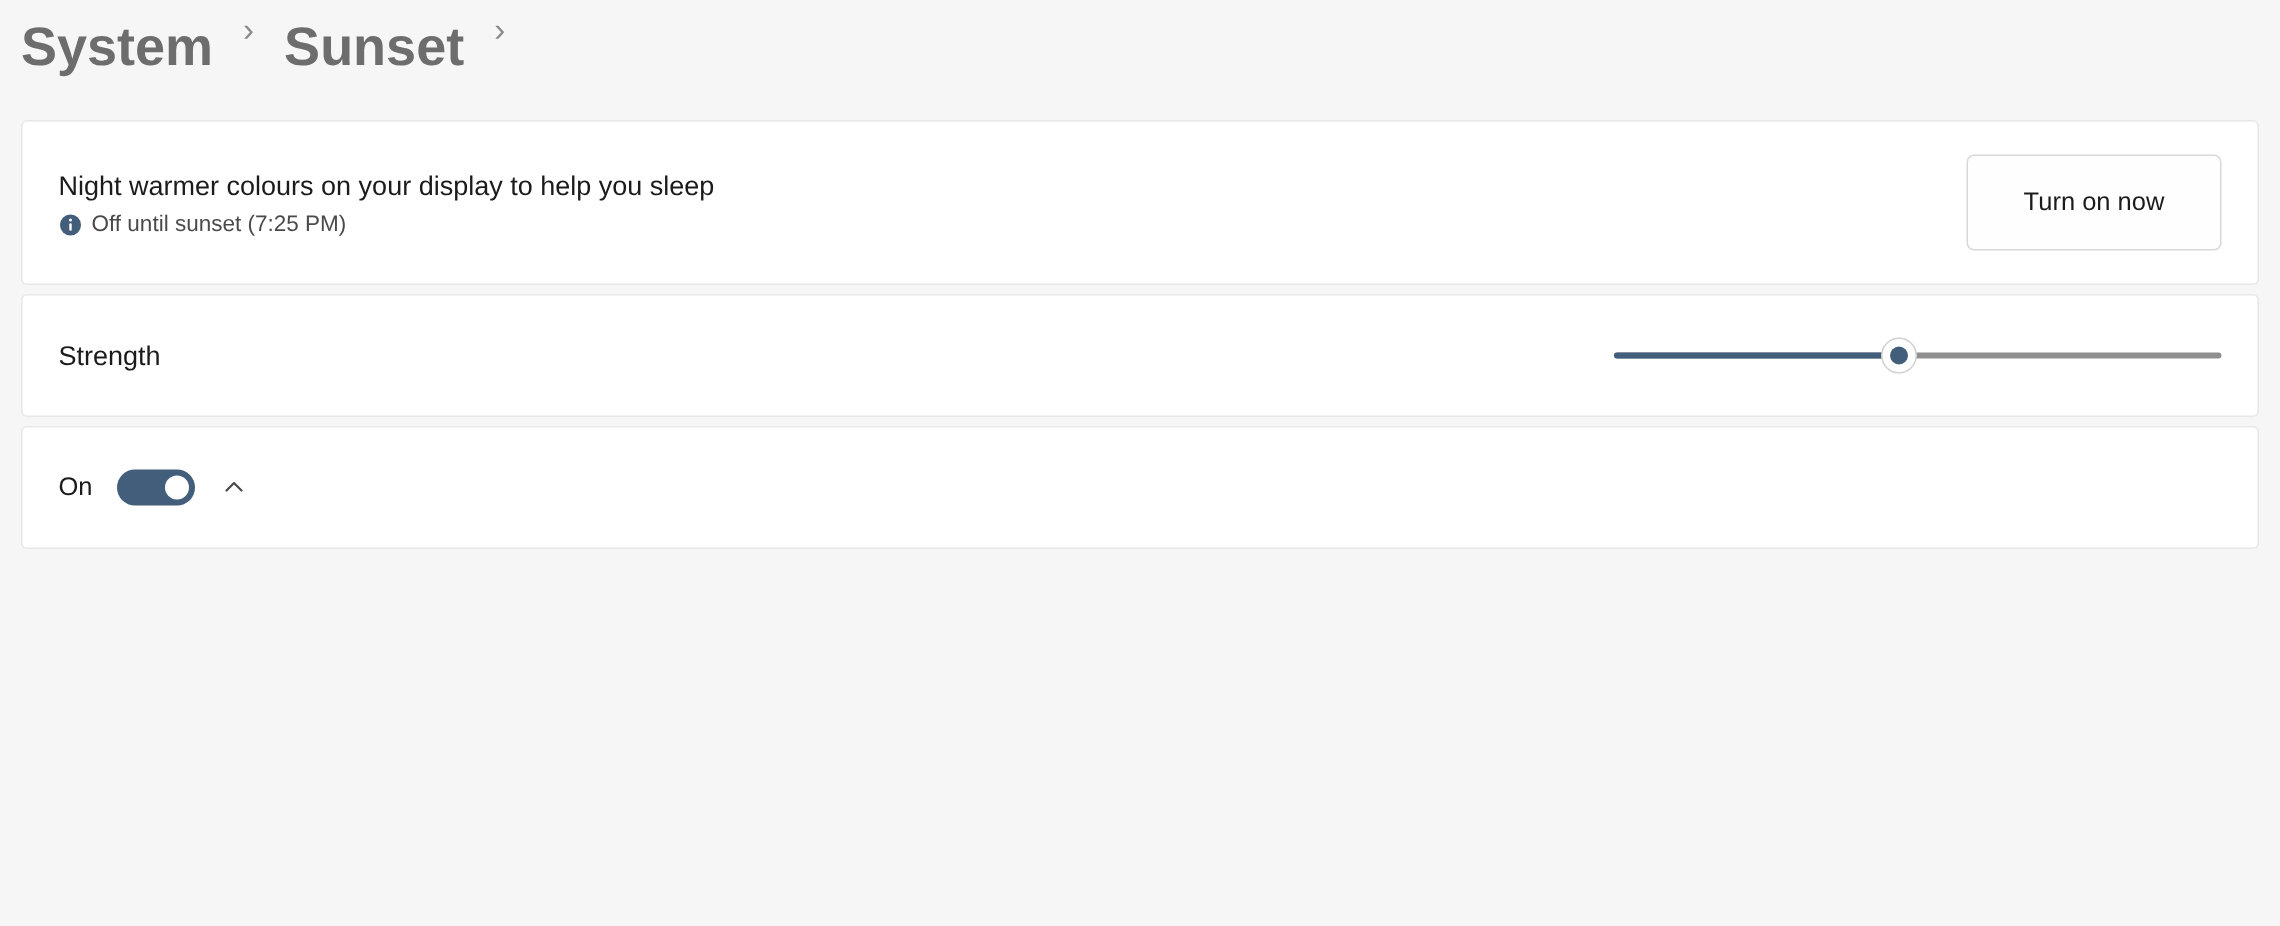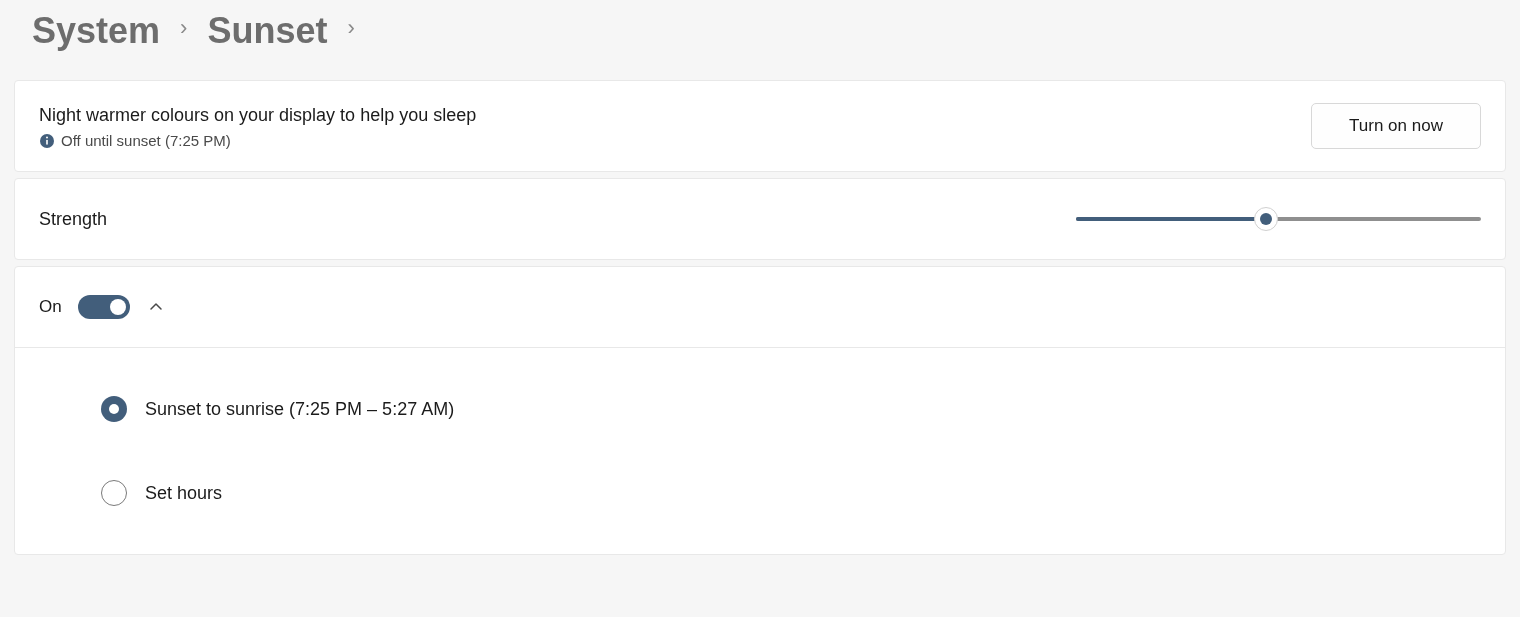--- a/index.html
+++ b/index.html
@@ -16,24 +16,23 @@
     margin:0;
     padding:0 14px 16px 14px;
     background:var(--bg);
     font-family:"Segoe UI Variable","Segoe UI",Arial,sans-serif;
     color:var(--fg);
     font-size:15px;
   }
   
   .crumbs{
     display:flex;
-    align-items:center;
+    align-items:flex-start;
     gap:20px;
     padding:10px 0 28px 0;
-    margin-left:18px;
   }
   .crumb{
     font-size:36px;
     font-weight:600;
     color:#6d6d6d;
     cursor:pointer;
   }
   .crumb.current{
     color:#111;
     cursor:default;
@@ -69,21 +68,21 @@
     align-items:flex-end;
     gap:6px;
   }
   .info-icon-svg{width:16px;height:16px;flex-shrink:0;}
   
   .btn{
     display:inline-flex;
     align-items:center;
     justify-content:center;
     min-width:170px;
-    height:46px;
+    height:64px;
     padding:0 24px;
     font-size:17px;
     color:#1b1b1b;
     background:#fefefe;
     border:1px solid #d8d8d8;
     border-radius:5px;
     cursor:pointer;
   }
   
   .slider-wrap{
@@ -226,23 +225,13 @@
     <div class="toggle-area">
       <span class="toggle-label">On</span>
       <div class="toggle"></div>
       <div class="chev">
         <svg width="14" height="14" viewBox="0 0 14 14">
           <polyline points="2,9 7,4 12,9" fill="none" stroke="#4a4a4a" stroke-width="1.5" stroke-linecap="round" stroke-linejoin="round"></polyline>
         </svg>
       </div>
     </div>
   </div>
-  <div class="sub-panel">
-    <div class="radio-row">
-      <div class="radio selected"></div>
-      <span class="radio-label">Sunset to sunrise (7:25 PM – 5:27 AM)</span>
-    </div>
-    <div class="radio-row">
-      <div class="radio"></div>
-      <span class="radio-label">Set hours</span>
-    </div>
-  </div>
 </div>
 
 </body></html>

